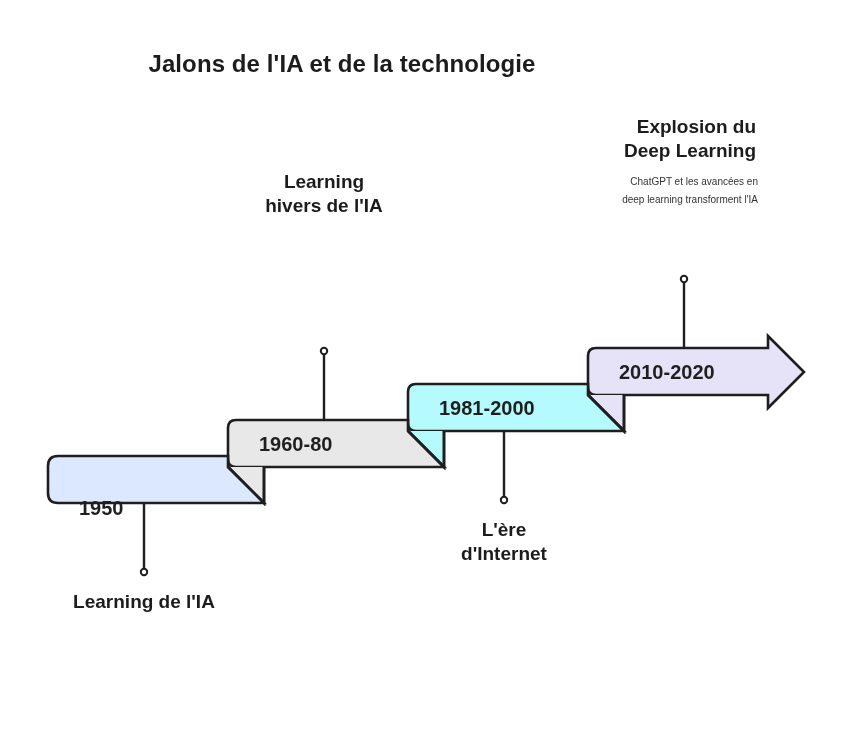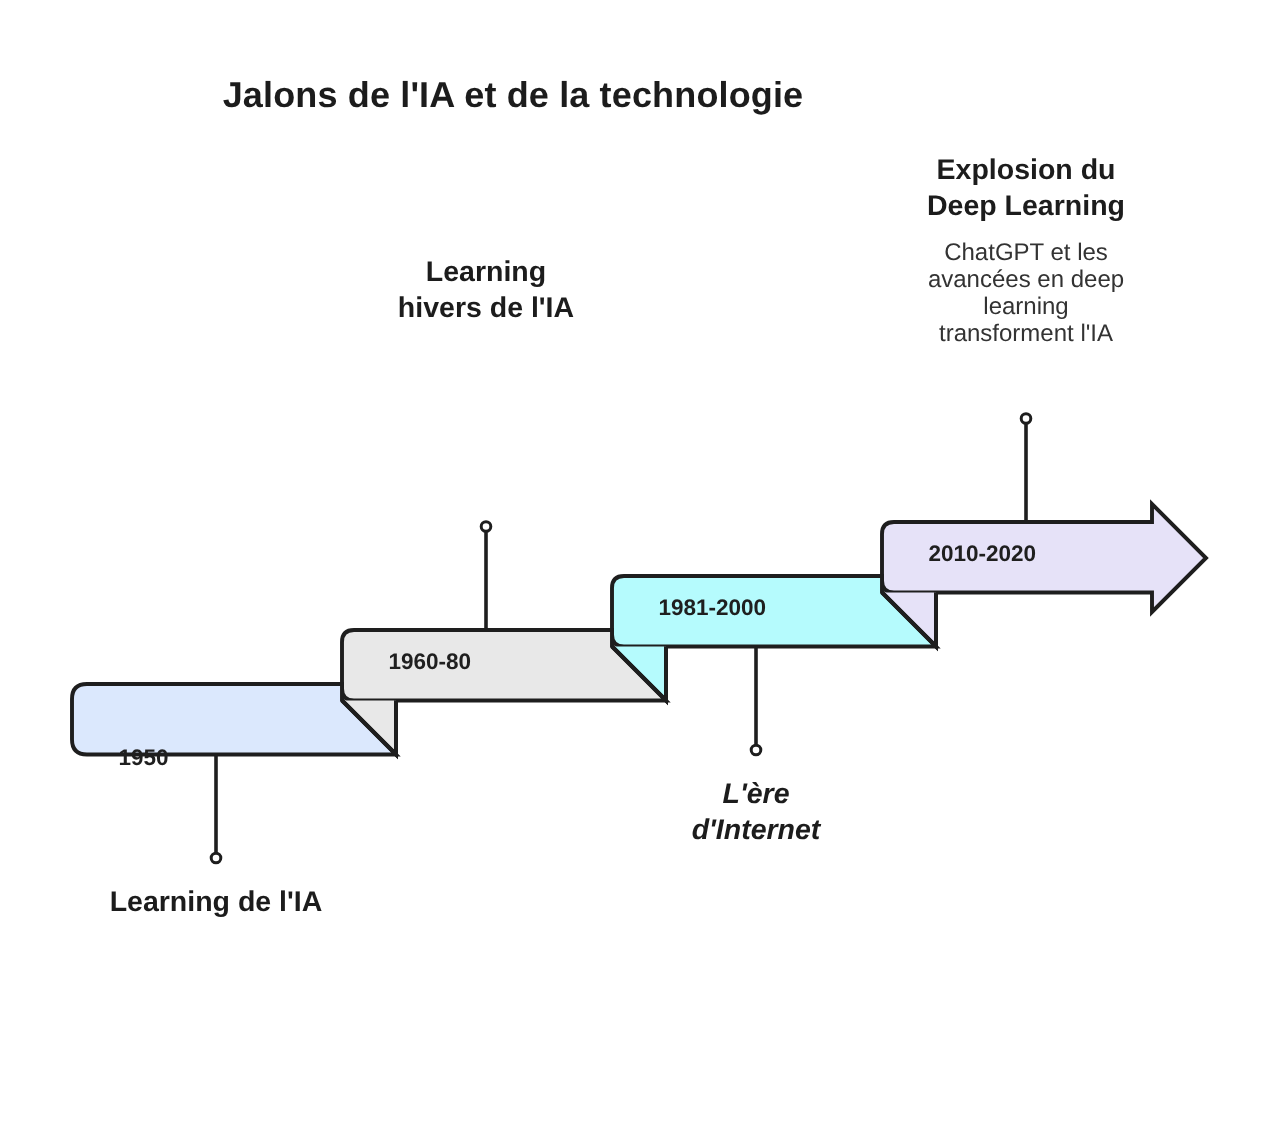--- a/index.html
+++ b/index.html
@@ -1,24 +1,24 @@
 <!DOCTYPE html>
 <html><head>
 <meta charset="utf-8">
 <style>
   html, body { margin: 0; padding: 0; background: #ffffff; }
   body { width: 852px; height: 756px; position: relative; overflow: hidden;
          font-family: "Liberation Sans", "DejaVu Sans", sans-serif; color: #1f1f1f; }
   .title { position: absolute; left: 0; width: 684px; top: 50px; text-align: center;
            font-size: 24px; font-weight: 700; color: #1c1c1c; letter-spacing: 0.1px; }
   svg.diagram { position: absolute; left: 0; top: 0; }
-  .step-label { position: absolute; font-size: 15px; font-weight: 700; color: #1f1f1f; }
+  .step-label { position: absolute; font-size: 20px; font-weight: 700; color: #1f1f1f; }
   .block { position: absolute; text-align: center; }
   .block .head { font-size: 19px; font-weight: 700; line-height: 24px; color: #1c1c1c; }
-  .block .desc { font-size: 16px; line-height: 18px; color: #333333; margin-top: 10px; }
+  .block .desc { font-size: 10px; line-height: 18px; color: #333333; margin-top: 10px; }
 </style>
 </head>
 <body>
 
 <div class="title">Jalons de l'IA et de la technologie</div>
 
 <svg class="diagram" width="852" height="756" viewBox="0 0 852 756">
 
   <g>
     <path d="M596,348 L768,348 L768,336 L804,372 L768,408 L768,395 L596,395 Q588,395 588,387 L588,356 Q588,348 596,348 Z" fill="#e6e2f8" stroke="#1e1e1e" stroke-width="2.6" stroke-linejoin="miter"></path>
@@ -68,19 +68,19 @@
 
 <div class="block" style="left:64px; width:160px; top:590px;">
   <div class="head">Learning de l'IA</div>
 </div>
 
 <div class="block" style="left:249px; width:150px; top:170px;">
   <div class="head" style="padding:0 12px;">Learning hivers de l'IA</div>
 </div>
 
 <div class="block" style="left:424px; width:160px; top:518px;">
-  <div class="head" style="padding:0 28px;font-style:italic;">L'ère d'Internet</div>
+  <div class="head" style="padding:0 28px;">L'ère d'Internet</div>
 </div>
 
-<div class="block" style="left:604px; width:160px; top:102px;">
+<div class="block" style="left:604px; width:160px; top:115px;text-align:right;">
   <div class="head" style="padding:0 8px;">Explosion du Deep Learning</div>
   <div class="desc" style="padding:0 6px;">ChatGPT et les avancées en deep learning transforment l'IA</div>
 </div>
 
 </body></html>

